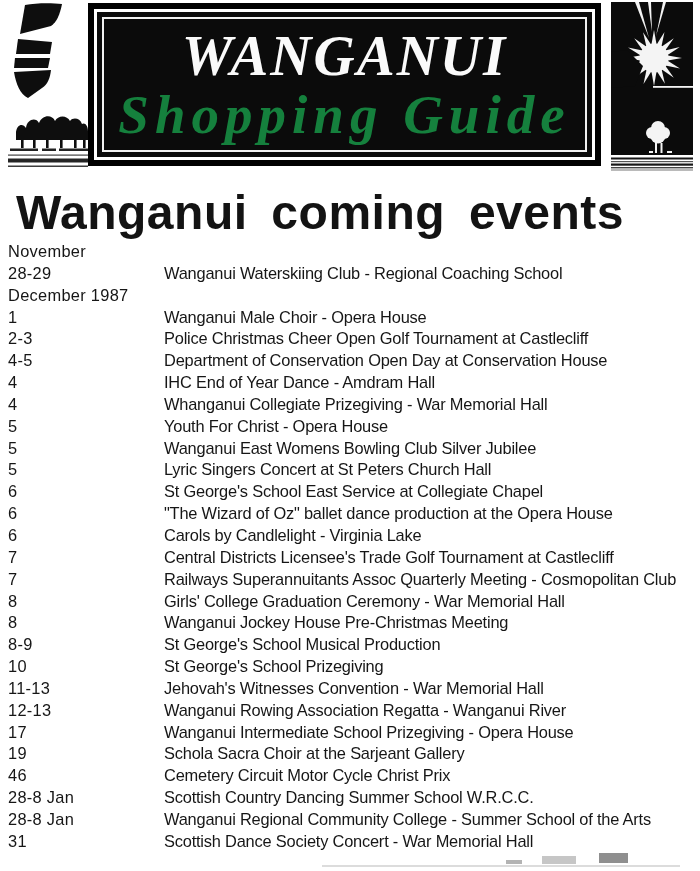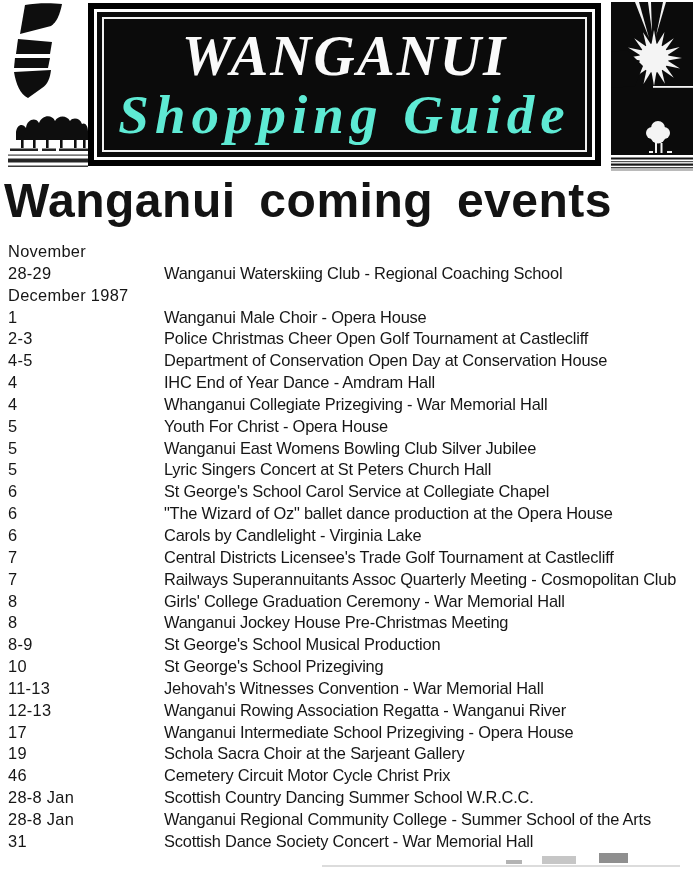--- a/index.html
+++ b/index.html
@@ -18,25 +18,25 @@
     position:relative;width:100%;height:100%;background:#0b0b0b;
     display:flex;flex-direction:column;align-items:center;justify-content:center;
   }
   .banner-inline{position:absolute;inset:5px;border:2px solid #f2f2f2;pointer-events:none;}
   .banner-l1{
     font-family:"Liberation Serif",serif;font-style:italic;font-weight:bold;
     font-size:57px;line-height:58px;color:#fafafa;letter-spacing:2px;margin-top:2px;
   }
   .banner-l2{
     font-family:"Liberation Serif",serif;font-style:italic;font-weight:bold;
-    font-size:55px;line-height:60px;color:#5eead4;letter-spacing:6px;margin-top:0px;
+    font-size:55px;line-height:60px;color:#15803d;letter-spacing:6px;margin-top:0px;
   }
   
   .page-title{
-    position:absolute;left:4px;top:170px;margin:0;
+    position:absolute;left:4px;top:170px;margin:12px;
     font-size:48px;font-weight:bold;letter-spacing:0.5px;word-spacing:10px;
     color:#131313;line-height:62px;white-space:nowrap;
   }
   
   .events{position:absolute;left:0;top:241px;width:590px;}
   .row{position:relative;height:21.85px;font-size:16.4px;letter-spacing:-0.2px;line-height:21.85px;}
   .row .date{position:absolute;left:8px;white-space:nowrap;letter-spacing:0.3px;}
   .row .event{position:absolute;left:164px;white-space:nowrap;}
   
   .artifact{position:absolute;}
@@ -170,21 +170,21 @@
     <div class="row">
       <span class="date">5</span>
       <span class="event">Wanganui East Womens Bowling Club Silver Jubilee</span>
     </div>
     <div class="row">
       <span class="date">5</span>
       <span class="event">Lyric Singers Concert at St Peters Church Hall</span>
     </div>
     <div class="row">
       <span class="date">6</span>
-      <span class="event">St George's School Carol Service at Collegiate Chapel</span>
+      <span class="event">St George's School East Service at Collegiate Chapel</span>
     </div>
     <div class="row">
       <span class="date">6</span>
       <span class="event">"The Wizard of Oz" ballet dance production at the Opera House</span>
     </div>
     <div class="row">
       <span class="date">6</span>
       <span class="event">Carols by Candlelight - Virginia Lake</span>
     </div>
     <div class="row">

